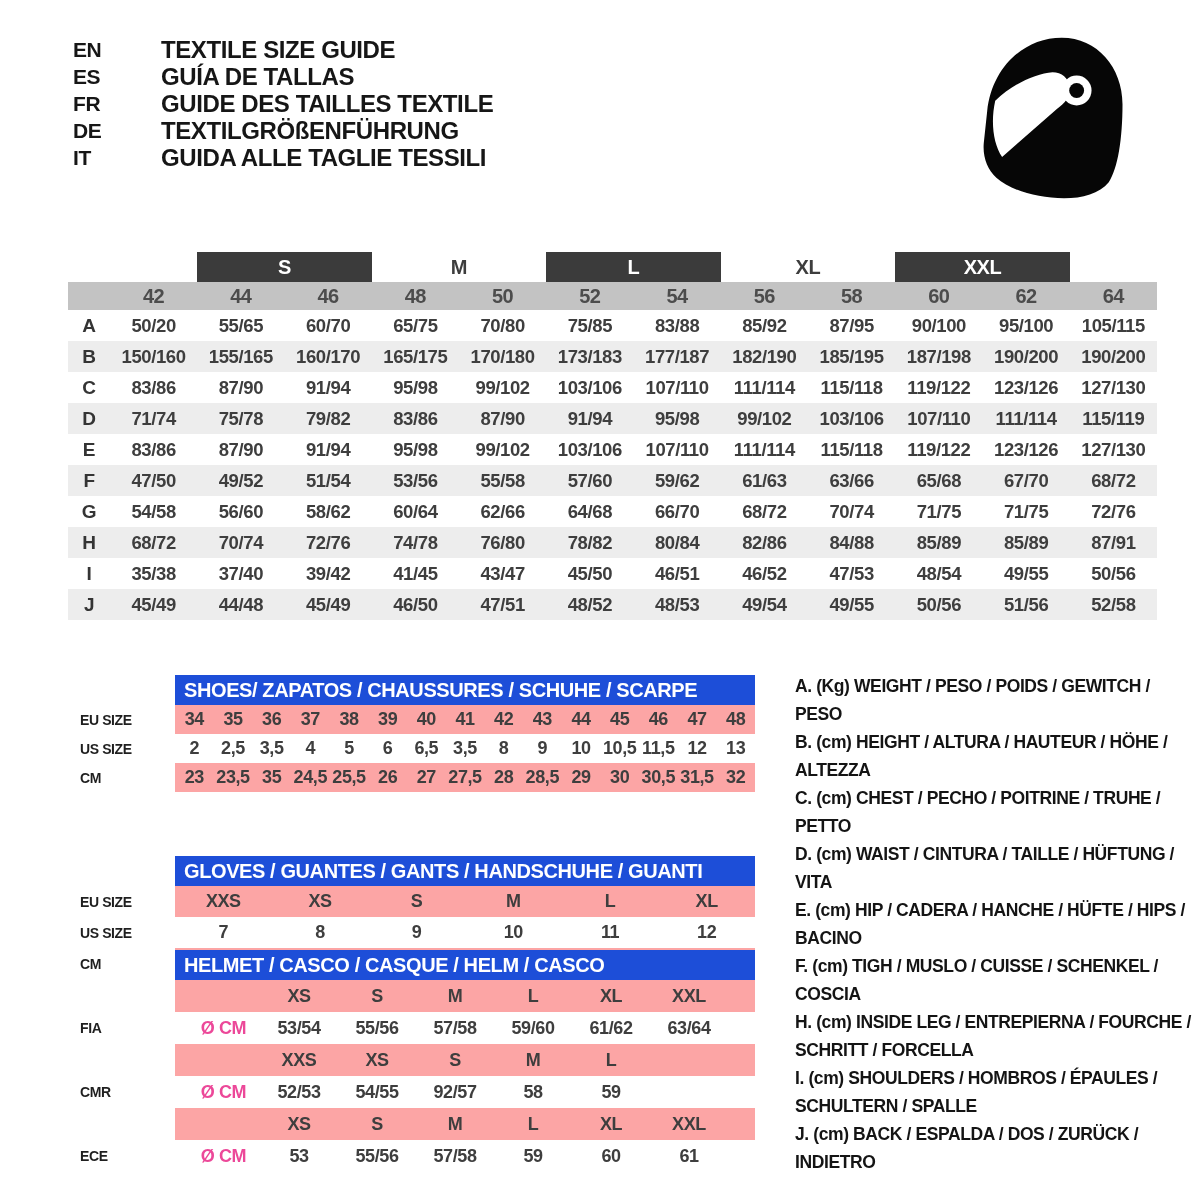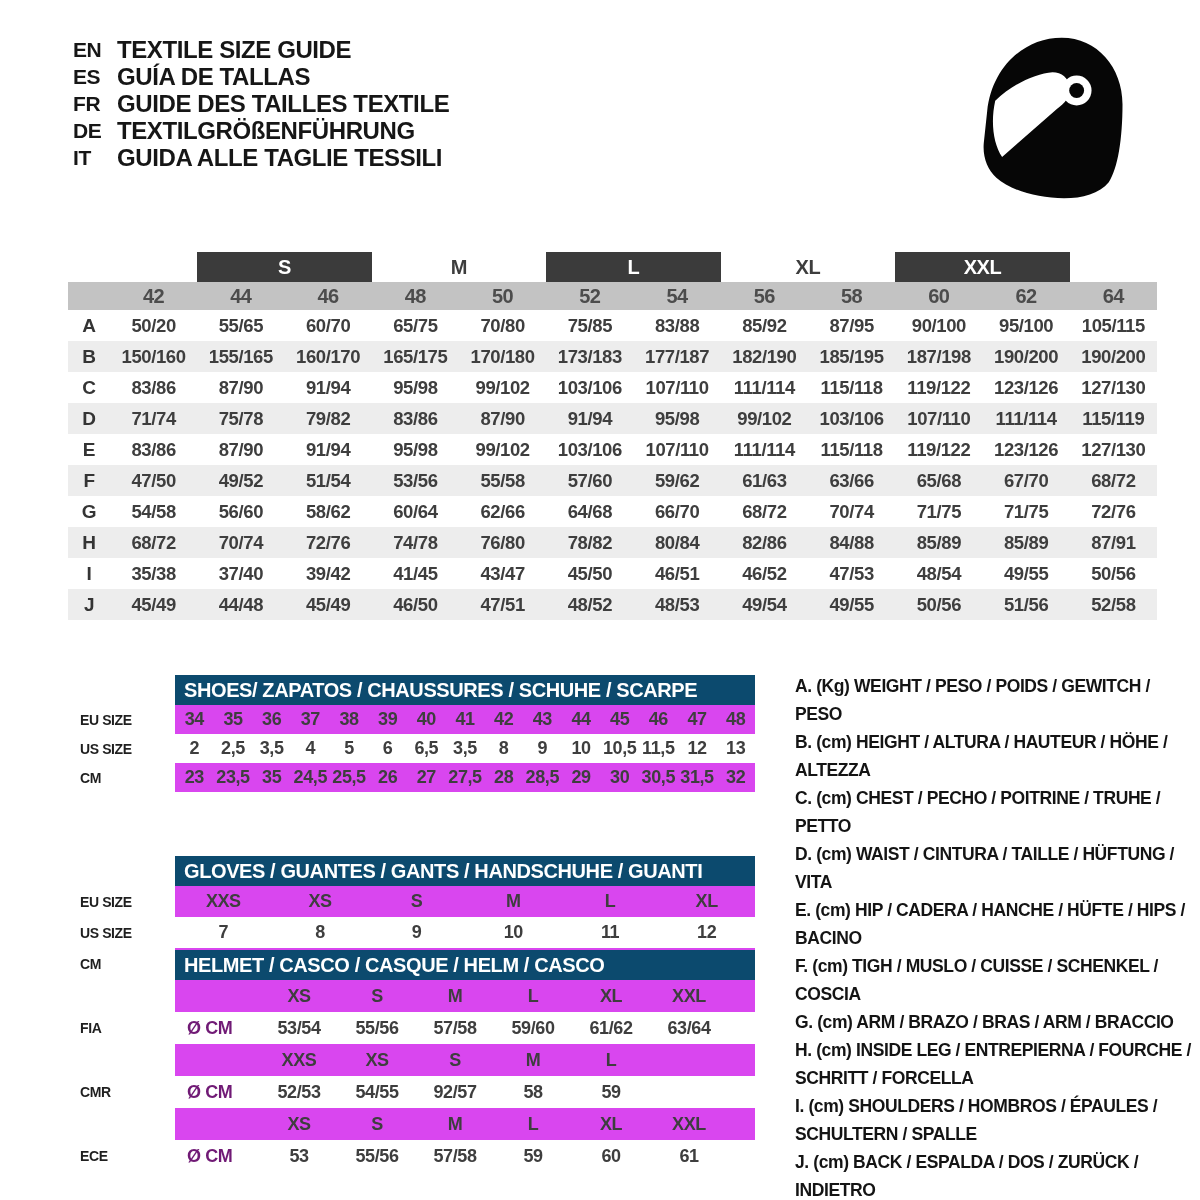--- a/index.html
+++ b/index.html
@@ -4,52 +4,52 @@
 <style>
   * { margin:0; padding:0; box-sizing:border-box; }
   html,body { background:#fff; }
   #stage {
     position:relative; width:1200px; height:1200px; background:#ffffff;
     font-family:"Liberation Sans", sans-serif; font-weight:700; color:#1a1a1a;
     overflow:hidden; letter-spacing:-0.4px;
   }
   
   #language-block { position:absolute; left:73px; top:36px; }
-  .lang-row { display:flex; height:27px; align-items:center; }
+  .lang-row { display:flex; height:27px; align-items:center;gap:44px; }
   .lang-code { width:44px; font-size:21px; color:#161616; }
   .lang-title { font-size:24px; color:#161616; white-space:nowrap; }
   
   #helmet-logo { position:absolute; left:972px; top:32px; width:168px; height:172px; }
   
   #main-size-table { position:absolute; left:68px; top:252px; width:1089px; }
   .mrow { display:grid; grid-template-columns:42px repeat(12,1fr); align-items:center; }
   .group-row { height:30px; }
   .group-cell { height:30px; display:flex; align-items:center; justify-content:center;
                 font-size:20px; color:#3d3d3d; }
   .group-cell.boxed { background:#3b3b3b; color:#ffffff; }
   .span2 { grid-column:span 2; }
   .numeric-row { height:28px; background:#c3c3c3; }
   .num-cell { text-align:center; font-size:20px; color:#4c4c4c; }
   .data-row { height:31px; }
   .data-row.shaded { background:#ededed; }
   .mlabel { text-align:center; font-size:19px; color:#343434; }
   .mval { text-align:center; font-size:18.5px; color:#3e3e3e; white-space:nowrap; }
   
   .subtable { position:absolute; left:80px; width:675px; }
-  .sub-bar { margin-left:95px; width:580px; height:30px; background:#0c4a6e; color:#ffffff;
+  .sub-bar { margin-left:95px; width:580px; height:30px; background:#1d4ed8; color:#ffffff;
              font-size:20px; display:flex; align-items:center; padding-left:9px; white-space:nowrap; }
   .sub-row { display:flex; align-items:stretch; }
   .sub-row-label { width:95px; display:flex; align-items:center; font-size:14px; color:#1f1f1f; }
   .sub-cells { width:580px; display:grid; align-items:center; }
-  .sub-cells.shaded { background:#d946ef; }
+  .sub-cells.shaded { background:#fca5a5; }
   .cells-15 { grid-template-columns:repeat(15,1fr); }
   .cells-6 { grid-template-columns:repeat(6,1fr); }
   .cells-helmet { grid-template-columns:85px repeat(6,78px) 1fr; }
   .scell { text-align:center; font-size:18px; color:#3e3e3e; white-space:nowrap; }
-  .ucell { text-align:left; padding-left:12px; font-size:18px; color:#701a75; white-space:nowrap; }
+  .ucell { text-align:center; padding-left:12px; font-size:18px; color:#ec4899; white-space:nowrap; }
   #shoes-table { top:675px; } #shoes-table .sub-row { height:29px; }
   #gloves-table { top:856px; } #gloves-table .sub-row { height:31px; }
   #helmet-table { top:950px; } #helmet-table .sub-row { height:32px; }
   
   #measure-legend { position:absolute; left:795px; top:672px; width:400px; }
   .legend-item { font-size:17.5px; line-height:28px; color:#141414; }
 </style>
 </head>
 <body>
 
@@ -451,19 +451,18 @@
       </div>
   </div>
 
   <div id="measure-legend">
       <div class="legend-item">A. (Kg) WEIGHT / PESO / POIDS / GEWITCH / PESO</div>
       <div class="legend-item">B. (cm) HEIGHT / ALTURA / HAUTEUR / HÖHE / ALTEZZA</div>
       <div class="legend-item">C. (cm) CHEST / PECHO / POITRINE / TRUHE / PETTO</div>
       <div class="legend-item">D. (cm) WAIST / CINTURA / TAILLE / HÜFTUNG / VITA</div>
       <div class="legend-item">E. (cm) HIP / CADERA / HANCHE / HÜFTE / HIPS / BACINO</div>
       <div class="legend-item">F. (cm) TIGH / MUSLO / CUISSE / SCHENKEL / COSCIA</div>
-      <div class="legend-item">G. (cm) ARM / BRAZO / BRAS / ARM / BRACCIO</div>
       <div class="legend-item">H. (cm) INSIDE LEG / ENTREPIERNA / FOURCHE / SCHRITT / FORCELLA</div>
       <div class="legend-item">I. (cm) SHOULDERS / HOMBROS / ÉPAULES / SCHULTERN / SPALLE</div>
       <div class="legend-item">J. (cm) BACK / ESPALDA / DOS / ZURÜCK / INDIETRO</div>
     </div>
 
 </div>
 
 </body></html>

